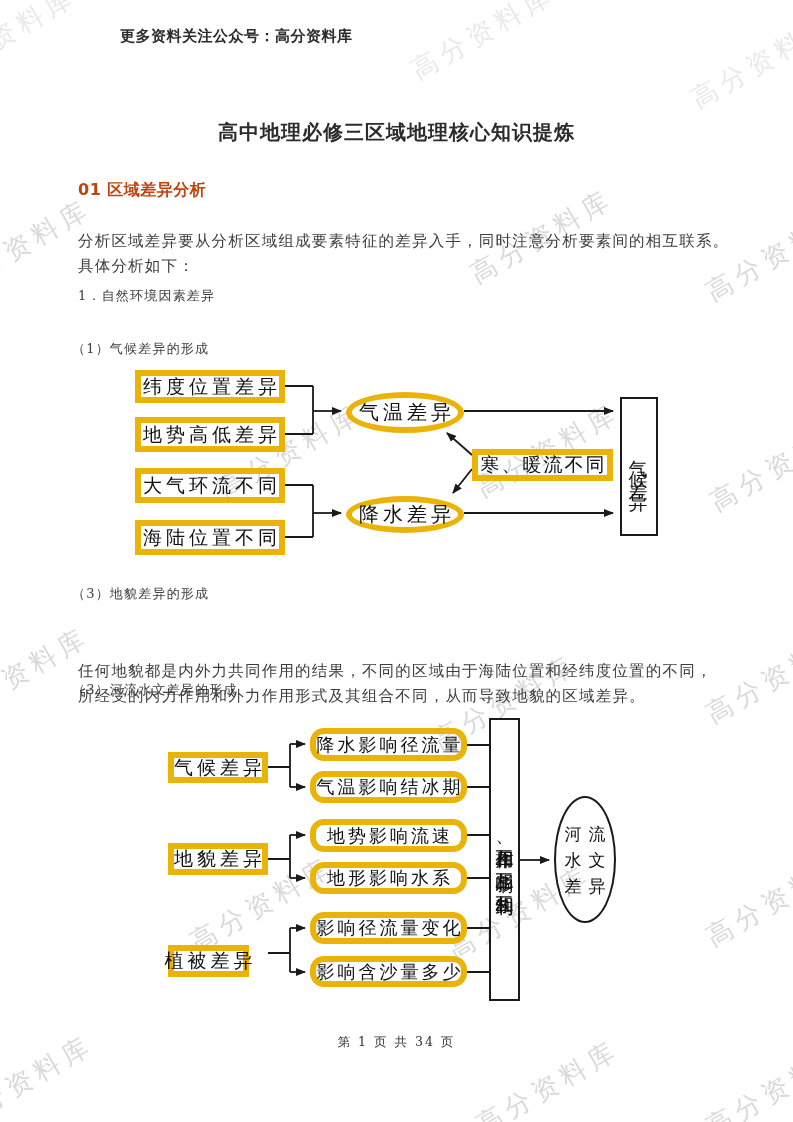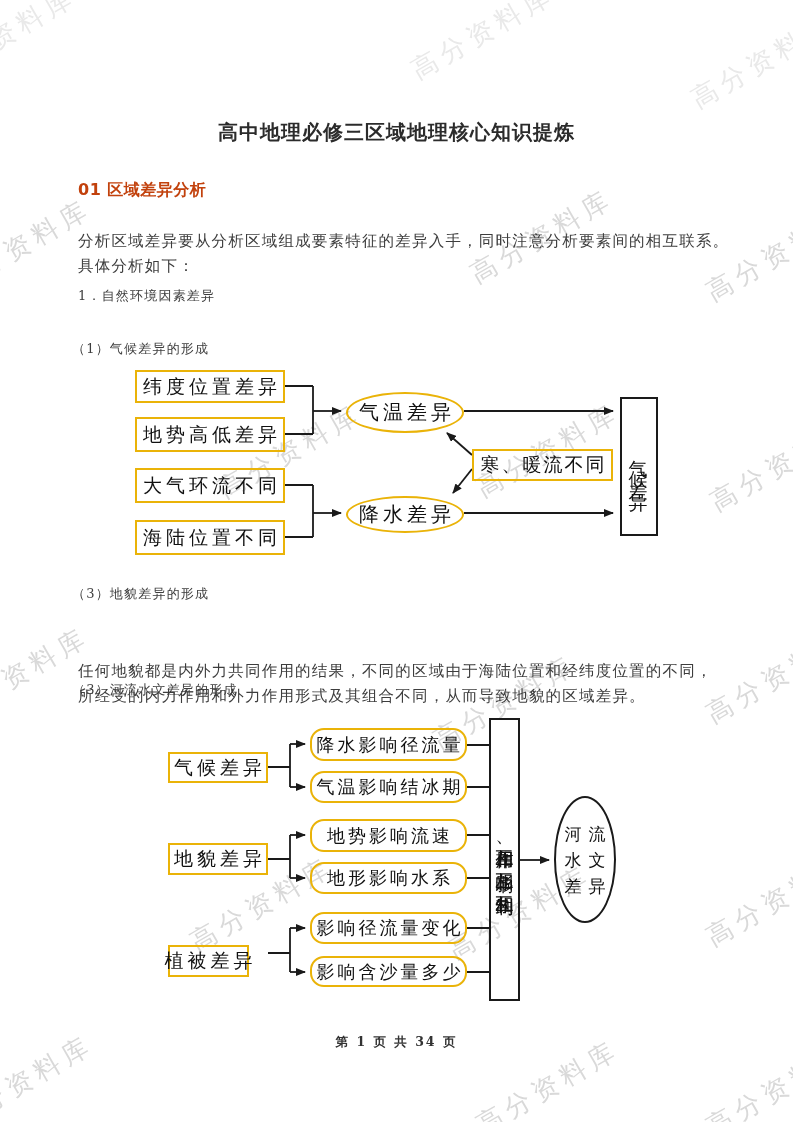--- a/index.html
+++ b/index.html
@@ -41,29 +41,29 @@
   .body-text { font-size: 15.5px; color: #3d3d3d; letter-spacing: 1.2px; line-height: 25px; }
   .intro-para { left: 78px; top: 229px; width: 660px; }
   .landform-para { left: 78px; top: 619px; width: 660px; margin-top: 40px; }
   .list-line { color: #3d3d3d; font-size: 13px; letter-spacing: 1.2px; }
   .item-natural { left: 78px; top: 287px; }
   .sub-climate { left: 72px; top: 340px; }
   .sub-landform { left: 72px; top: 585px; }
   .sub-hydrology { left: 72px; top: 681px; }
   .footer {
     left: 0; top: 1034px; width: 793px; text-align: center;
-    font-size: 12.5px; color: #333333; letter-spacing: 2px; font-weight: bold;
+    font-size: 12.5px; color: #333333; letter-spacing: 2px;
   }
 
   
   .diagram { position: absolute; z-index: 2; }
   .diagram svg { position: absolute; left: 0; top: 0; overflow: visible; }
   .dbox, .dellipse {
     position: absolute;
-    border: 2px solid #eab308;
+    border: 6px solid #eab308;
     display: flex; align-items: center; justify-content: center;
     font-size: 19px; color: #111111; letter-spacing: 4px;
     background: transparent; text-indent: 4px; white-space: nowrap;
   }
   .dellipse { border-radius: 50%; font-size: 20px; }
   .d1 { left: 135px; top: 365px; width: 530px; height: 200px; }
   .d2 { left: 168px; top: 715px; width: 450px; height: 290px; }
   .d2 .mid { font-size: 18px; letter-spacing: 3px; text-indent: 3px; border-radius: 14px; }
   .vert-box {
     position: absolute; border: 2px solid #1a1a1a;
@@ -99,20 +99,21 @@
     <span class="wm" style="left:425px;top:685px">高分资料库</span>
     <span class="wm" style="left:698px;top:659px">高分资料库</span>
     <span class="wm" style="left:182px;top:887px">高分资料库</span>
     <span class="wm" style="left:440px;top:895px">高分资料库</span>
     <span class="wm" style="left:698px;top:882px">高分资料库</span>
     <span class="wm" style="left:-58px;top:1065px">高分资料库</span>
     <span class="wm" style="left:468px;top:1070px">高分资料库</span>
     <span class="wm" style="left:698px;top:1072px">高分资料库</span>
   </div>
 
+  <div class="abs header-note">更多资料关注公众号：高分资料库</div>
   <div class="abs doc-title">高中地理必修三区域地理核心知识提炼</div>
   <div class="abs section-heading">01 区域差异分析</div>
 
   <div class="abs body-text intro-para">
     <div>分析区域差异要从分析区域组成要素特征的差异入手，同时注意分析要素间的相互联系。</div>
     <div>具体分析如下：</div>
   </div>
 
   <div class="abs list-line item-natural">1．自然环境因素差异</div>
   <div class="abs list-line sub-climate">（1）气候差异的形成</div>

